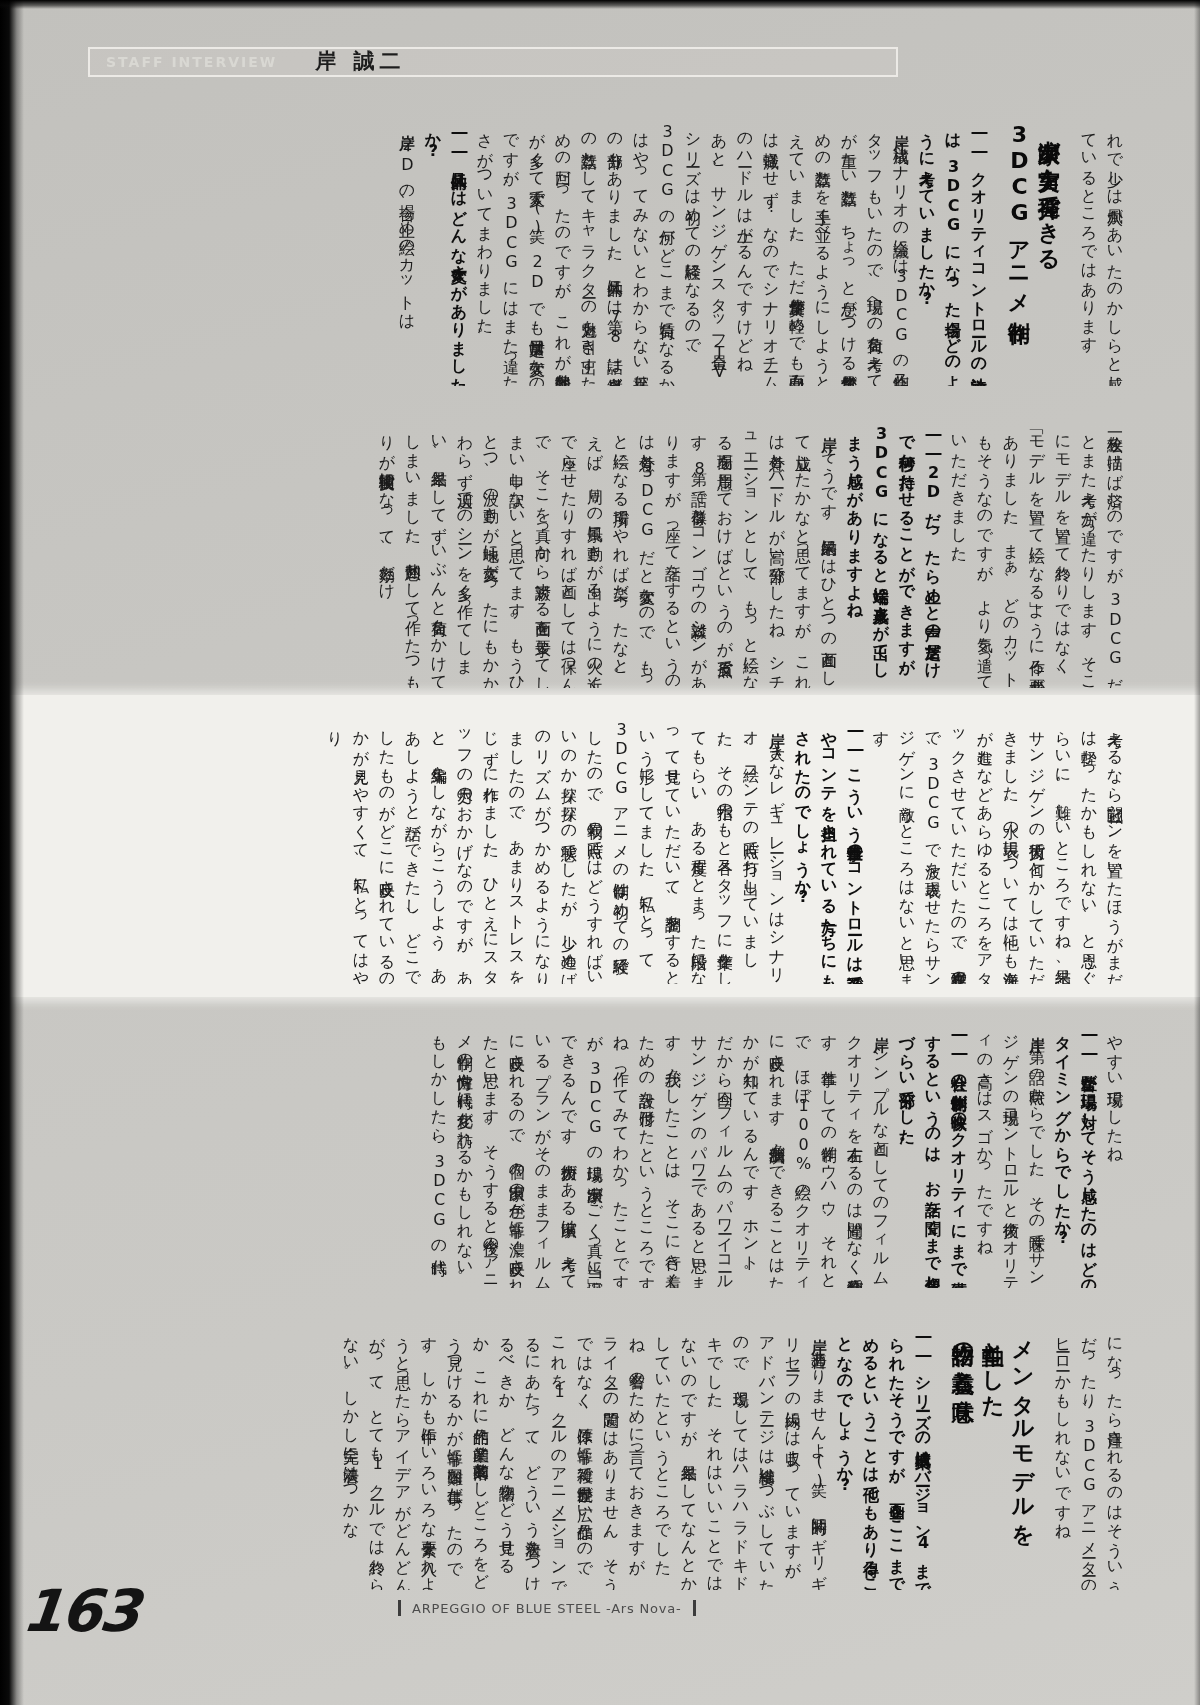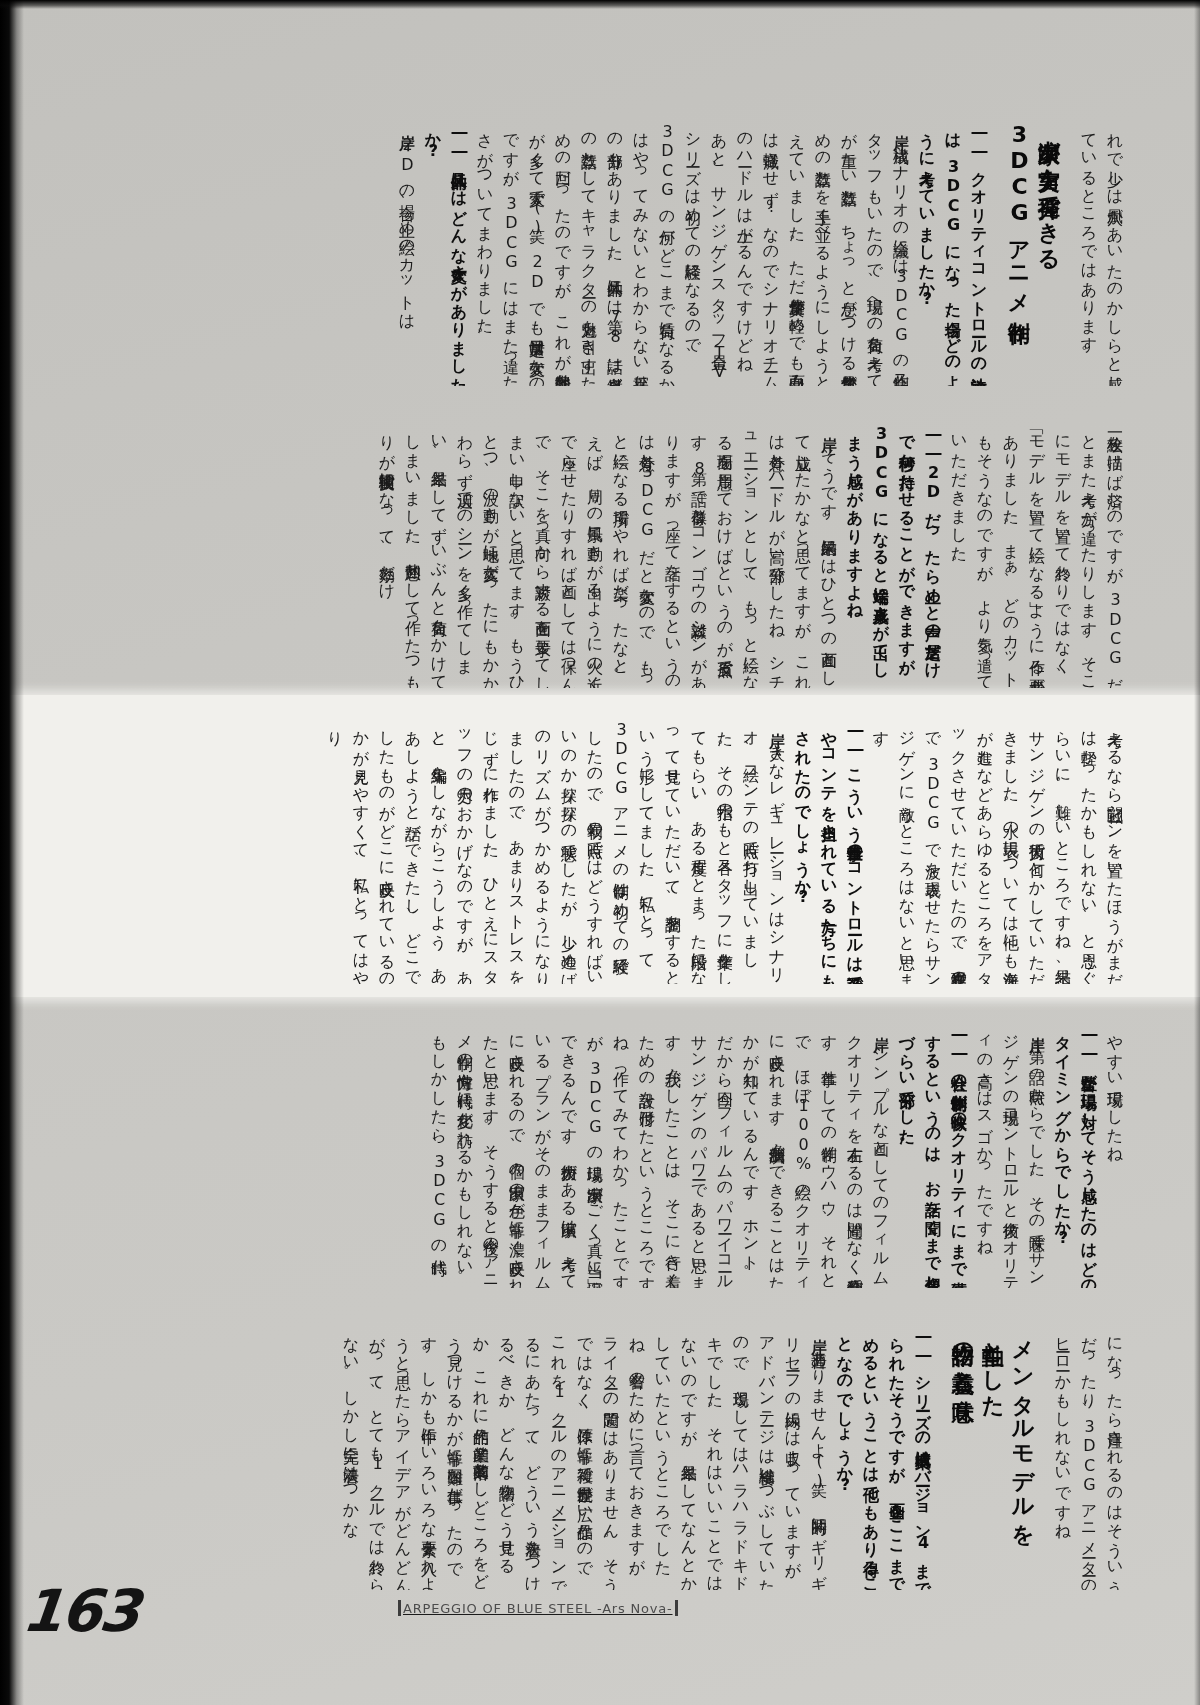--- a/index.html
+++ b/index.html
@@ -41,30 +41,34 @@
   .q{font-weight:bold;color:#0e0e0e;}
   .speaker{font-weight:bold;padding-inline-end:13px;}
   .sec-heading{margin:0 12px;font-size:22px;line-height:30px;font-weight:bold;
     color:#0a0a0a;letter-spacing:1px;}
   .sec-heading div{margin:0;}
   
   .page-number{position:absolute;left:28px;top:1582px;font-size:58px;line-height:1;
     font-weight:bold;font-style:italic;transform:skewX(-9deg);color:#141414;
     letter-spacing:-2px;}
   .footer-credit{position:absolute;top:1600px;left:398px;display:flex;
-    align-items:center;gap:2px;text-decoration:underline;}
+    align-items:center;gap:11px;}
   .fbar{display:inline-block;width:3px;height:16px;background:#3c3c3c;}
   .ftext{font-size:13px;color:#4c4c4c;letter-spacing:.8px;white-space:nowrap;}
 </style>
 </head>
 <body>
 
 <div class="page">
   <div class="white-band"></div>
 
+  <header class="header-box">
+    <span class="hdr-label">STAFF INTERVIEW</span>
+    <span class="hdr-name">岸 誠二</span>
+  </header>
 
   <main>
       <section class="band band-1">
         <p class="body">れで少しは風穴があいたのかしらと感じているところではあります。</p>
         <h2 class="sec-heading">
           <div>演出家が実力を発揮できる</div>
           <div>3DCGアニメ制作</div>
         </h2>
         <p class="q">――クオリティコントロールの方法論は、3DCGになった場合、どのように考えていましたか?</p>
         <p class="a"><span class="speaker">岸</span>構成・シナリオの会議には3DCGの制作スタッフもいたので、現場への負荷を考えて作業量が重たい話数と、ちょっと息がつける作業質量が軽めの話数とを上手く並べるようにしようと考えていました。ただ作業質量が軽めでも面白みは軽減させず!なのでシナリオチームのハードルは上がるんですけどね。あと、サンジゲンスタッフ全員TVシリーズは初めての経験になるので、3DCGの何がどこまで負荷になるかはやってみないとわからない手探りの部分もありました。具体的には第7・8話は息継ぎの話数としてキャラクターの魅力を引き出すための回だったのですが、これが案外地味な芝居が多くて大変で(笑)。2Dでも日常芝居は大変なのですが、3DCGにはまた違った大変さがついてまわりました。</p>

